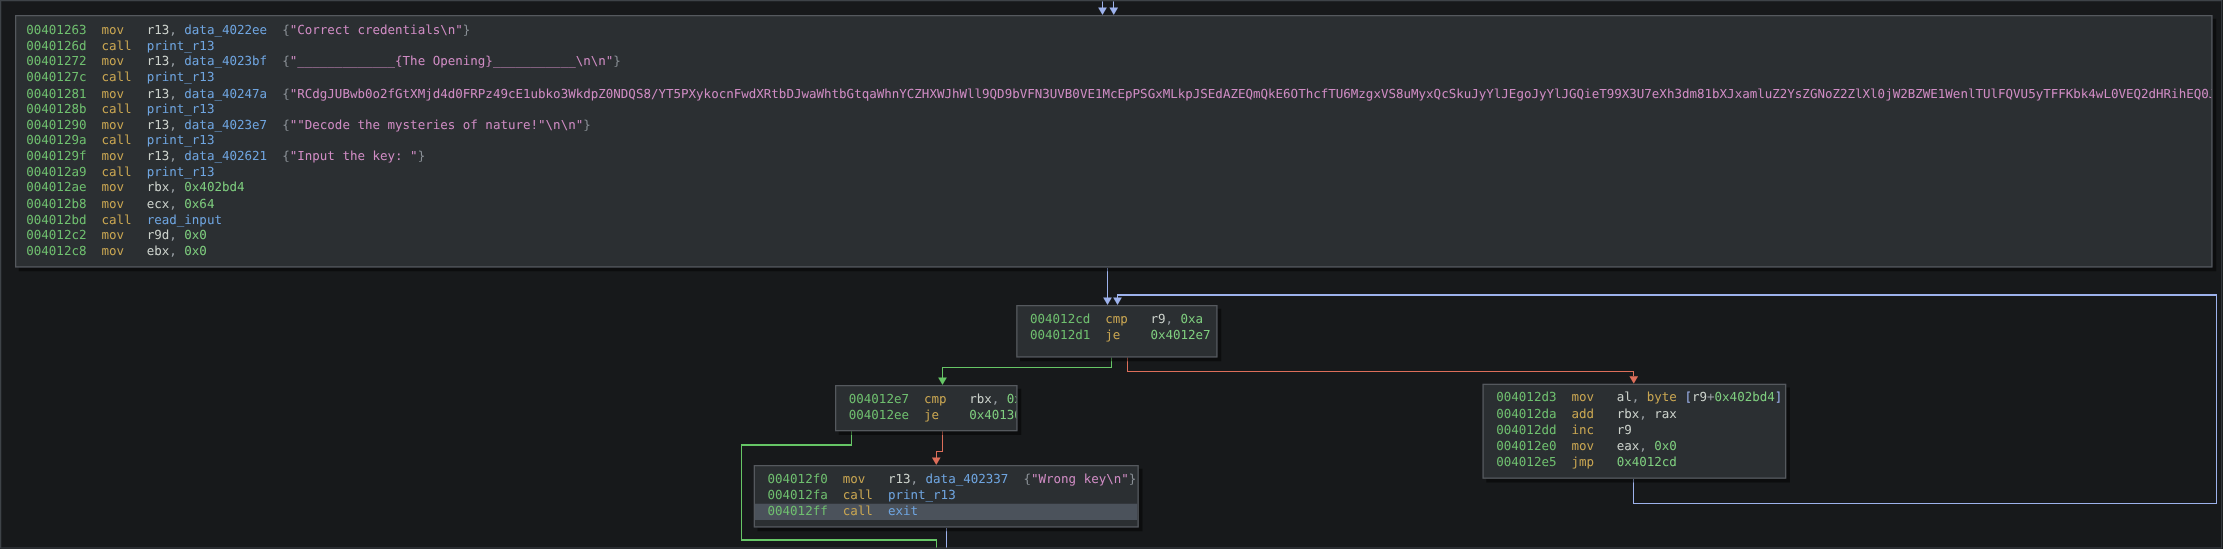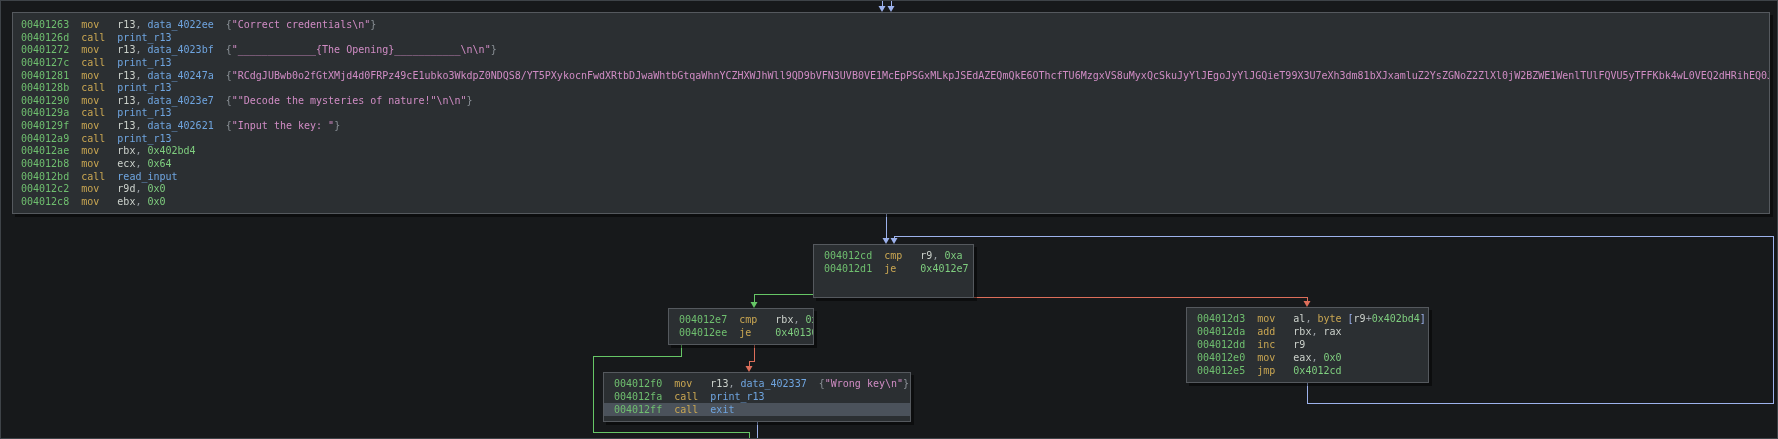--- a/index.html
+++ b/index.html
@@ -43,18 +43,18 @@
       <path d="M749.5,301 L756.5,301 L753,307 Z" class="f-green"></path>
       <polyline points="901,281 901,296 1306,296 1306,300" class="e-red"></polyline>
       <path d="M1302.5,300 L1309.5,300 L1306,306 Z" class="f-red"></path>
       <polyline points="680,344 680,355 592,355 592,431 748,431 748,439" class="e-green"></polyline>
       <polyline points="753,344 753,360 748,360 748,365" class="e-red"></polyline>
       <path d="M744.5,365 L751.5,365 L748,371 Z" class="f-red"></path>
       <polyline points="756,421 756,439" class="e-blue"></polyline>
     </svg>
   <div id="blocks">
       <div class="block big" style="left: 11px; top: 11px; width: 1758px; height: 202px;"><div class="row"><span class="c-a">00401263  </span><span class="c-m">mov   </span><span class="c-r">r13</span><span class="c-p">, </span><span class="c-d">data_4022ee</span><span class="c-p">  </span><span class="c-b">{</span><span class="c-s">"Correct credentials\n"</span><span class="c-b">}</span></div><div class="row"><span class="c-a">0040126d  </span><span class="c-m">call  </span><span class="c-d">print_r13</span></div><div class="row"><span class="c-a">00401272  </span><span class="c-m">mov   </span><span class="c-r">r13</span><span class="c-p">, </span><span class="c-d">data_4023bf</span><span class="c-p">  </span><span class="c-b">{</span><span class="c-s">"_____________{The Opening}___________\n\n"</span><span class="c-b">}</span></div><div class="row"><span class="c-a">0040127c  </span><span class="c-m">call  </span><span class="c-d">print_r13</span></div><div class="row"><span class="c-a">00401281  </span><span class="c-m">mov   </span><span class="c-r">r13</span><span class="c-p">, </span><span class="c-d">data_40247a</span><span class="c-p">  </span><span class="c-b">{</span><span class="c-s">"RCdgJUBwb0o2fGtXMjd4d0FRPz49cE1ubko3WkdpZ0NDQS8/YT5PXykocnFwdXRtbDJwaWhtbGtqaWhnYCZHXWJhWll9QD9bVFN3UVB0VE1McEpPSGxMLkpJSEdAZEQmQkE6OThcfTU6MzgxVS8uMyxQcSkuJyYlJEgoJyYlJGQieT99X3U7eXh3dm81bXJxamluZ2YsZGNoZ2ZlXl0jW2BZWE1WenlTUlFQVU5yTFFKbk4wL0VEQ2dHRihEQ0JBQDldPT"</span></div><div class="row"><span class="c-a">0040128b  </span><span class="c-m">call  </span><span class="c-d">print_r13</span></div><div class="row"><span class="c-a">00401290  </span><span class="c-m">mov   </span><span class="c-r">r13</span><span class="c-p">, </span><span class="c-d">data_4023e7</span><span class="c-p">  </span><span class="c-b">{</span><span class="c-s">""Decode the mysteries of nature!"\n\n"</span><span class="c-b">}</span></div><div class="row"><span class="c-a">0040129a  </span><span class="c-m">call  </span><span class="c-d">print_r13</span></div><div class="row"><span class="c-a">0040129f  </span><span class="c-m">mov   </span><span class="c-r">r13</span><span class="c-p">, </span><span class="c-d">data_402621</span><span class="c-p">  </span><span class="c-b">{</span><span class="c-s">"Input the key: "</span><span class="c-b">}</span></div><div class="row"><span class="c-a">004012a9  </span><span class="c-m">call  </span><span class="c-d">print_r13</span></div><div class="row"><span class="c-a">004012ae  </span><span class="c-m">mov   </span><span class="c-r">rbx</span><span class="c-p">, </span><span class="c-n">0x402bd4</span></div><div class="row"><span class="c-a">004012b8  </span><span class="c-m">mov   </span><span class="c-r">ecx</span><span class="c-p">, </span><span class="c-n">0x64</span></div><div class="row"><span class="c-a">004012bd  </span><span class="c-m">call  </span><span class="c-d">read_input</span></div><div class="row"><span class="c-a">004012c2  </span><span class="c-m">mov   </span><span class="c-r">r9d</span><span class="c-p">, </span><span class="c-n">0x0</span></div><div class="row"><span class="c-a">004012c8  </span><span class="c-m">mov   </span><span class="c-r">ebx</span><span class="c-p">, </span><span class="c-n">0x0</span></div></div>
-      <div class="block small" style="left: 812px; top: 243px; width: 161px; height: 54px;"><div class="row"><span class="c-a">004012cd  </span><span class="c-m">cmp   </span><span class="c-r">r9</span><span class="c-p">, </span><span class="c-n">0xa</span></div><div class="row"><span class="c-a">004012d1  </span><span class="c-m">je    </span><span class="c-n">0x4012e7</span></div></div>
+      <div class="block small" style="left: 812px; top: 243px; width: 161px; height: 42px;"><div class="row"><span class="c-a">004012cd  </span><span class="c-m">cmp   </span><span class="c-r">r9</span><span class="c-p">, </span><span class="c-n">0xa</span></div><div class="row"><span class="c-a">004012d1  </span><span class="c-m">je    </span><span class="c-n">0x4012e7</span></div></div>
       <div class="block small" style="left: 667px; top: 307px; width: 146px; height: 37px;"><div class="row"><span class="c-a">004012e7  </span><span class="c-m">cmp   </span><span class="c-r">rbx</span><span class="c-p">, </span><span class="c-n">0x46d</span></div><div class="row"><span class="c-a">004012ee  </span><span class="c-m">je    </span><span class="c-n">0x401304</span></div></div>
       <div class="block small" style="left: 1185px; top: 306px; width: 243px; height: 76px;"><div class="row"><span class="c-a">004012d3  </span><span class="c-m">mov   </span><span class="c-r">al</span><span class="c-p">, </span><span class="c-m">byte </span><span class="c-k">[</span><span class="c-r">r9</span><span class="c-p">+</span><span class="c-n">0x402bd4</span><span class="c-k">]</span></div><div class="row"><span class="c-a">004012da  </span><span class="c-m">add   </span><span class="c-r">rbx</span><span class="c-p">, </span><span class="c-r">rax</span></div><div class="row"><span class="c-a">004012dd  </span><span class="c-m">inc   </span><span class="c-r">r9</span></div><div class="row"><span class="c-a">004012e0  </span><span class="c-m">mov   </span><span class="c-r">eax</span><span class="c-p">, </span><span class="c-n">0x0</span></div><div class="row"><span class="c-a">004012e5  </span><span class="c-m">jmp   </span><span class="c-n">0x4012cd</span></div></div>
       <div class="block small" style="left: 602px; top: 371px; width: 308px; height: 50px;"><div class="row"><span class="c-a">004012f0  </span><span class="c-m">mov   </span><span class="c-r">r13</span><span class="c-p">, </span><span class="c-d">data_402337</span><span class="c-p">  </span><span class="c-b">{</span><span class="c-s">"Wrong key\n"</span><span class="c-b">}</span></div><div class="row"><span class="c-a">004012fa  </span><span class="c-m">call  </span><span class="c-d">print_r13</span></div><div class="row hl"><span class="c-a">004012ff  </span><span class="c-m">call  </span><span class="c-d">exit</span></div></div>
     </div>
 </div>
 
 </body></html>

